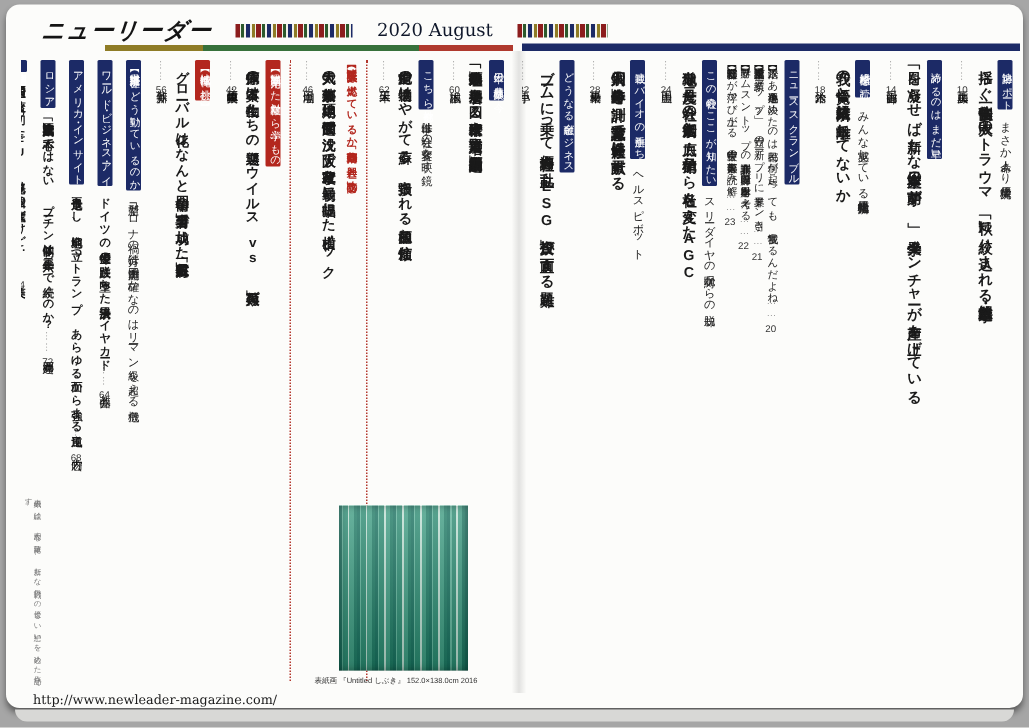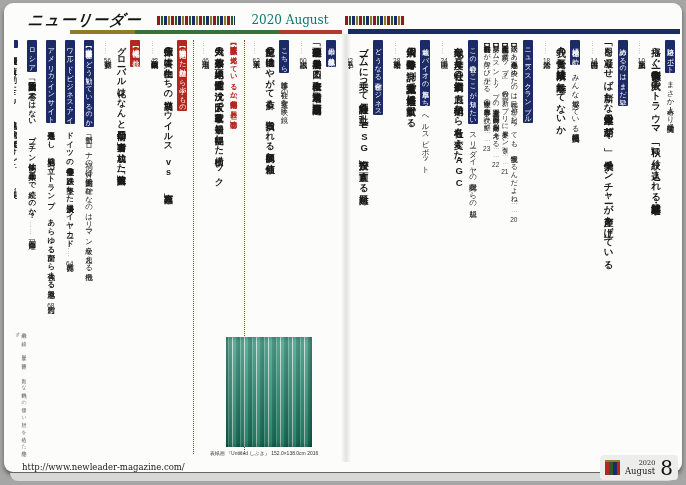--- a/index.html
+++ b/index.html
@@ -18,21 +18,21 @@
     background:#d8d8d6;border-radius:0 0 8px 8px;
   }
   
   .masthead{position:absolute;left:24px;top:7px;height:20px;display:flex;align-items:center;gap:16px;}
   .logo{font-family:"DejaVu Serif","Liberation Serif",serif;font-style:italic;font-weight:bold;
         font-size:15px;letter-spacing:1px;color:#141414;transform:skewX(-6deg);}
   .stripe{height:9px;background:repeating-linear-gradient(90deg,
       #8c1d1d 0 3px,#f3f2ea 3px 4px,#2d5a2d 4px 6px,#f3f2ea 6px 7px,
       #1c2a66 7px 10px,#f3f2ea 10px 11px,#8f7c26 11px 13px,#f3f2ea 13px 14px);}
   .stripe.s1{width:78px;} .stripe.s2{width:60px;}
-  .issue-date{font-family:"DejaVu Serif","Liberation Serif",serif;font-size:12px;color:#0f766e;}
+  .issue-date{font-family:"DejaVu Serif","Liberation Serif",serif;font-size:12px;color:#0f172a;}
   
   .bar-left{position:absolute;left:66px;top:27px;width:272px;height:4px;
     background:linear-gradient(90deg,#8f7c26 0 24%,#37713b 24% 77%,#b03a2e 77% 100%);}
   .bar-right{position:absolute;left:344px;top:26px;width:332px;height:5px;background:#1c2a66;}
   .gutter{position:absolute;left:337px;top:31px;width:10px;height:428px;
     background:linear-gradient(90deg,rgba(0,0,0,0),rgba(0,0,0,.10),rgba(0,0,0,0));}
   
   .page{position:absolute;top:37px;height:414px;writing-mode:vertical-rl;
         overflow:hidden;color:#1a1a1a;line-height:1.12;}
   #right-page{left:344px;width:332px;}
@@ -112,22 +112,14 @@
       <div class="article sz-l"><span class="badge ">連載 バイオの旗手たち</span><span class="kicker">ヘルスピボット</span><span class="title">個人別の「身体年齢」を計測 意識変革で健康社会に貢献する</span><span class="leader">……</span><span class="author">乗松幸男</span><span class="pg">28</span></div>
       <div class="article sz-l"><span class="badge ">どうなる金融ビジネス</span><span class="title">ブームに乗って評価会社も乱立 「ESG投資」が直面する難題</span><span class="leader">……</span><span class="author">小中亘</span><span class="pg">32</span></div>
     </div>
 
   <div class="painting"></div>
   <div class="painting-caption">表紙画 『Untitled しぶき』 152.0×138.0cm 2016</div>
   <div class="cover-note">表紙の絵は、大胆な筆致に、新たな挑戦への優しい想いを込めた作品です。</div>
 
   <div class="site-url">http://www.newleader-magazine.com/</div>
 
-  <div class="issue-box">
-    <span class="issue-flag"></span>
-    <span class="issue-text">
-      <span class="iy">2020</span>
-      <span class="im">August</span>
-    </span>
-    <span class="inum">8</span>
-  </div>
 </div>
 <div class="underpage"></div>
 
 </body></html>

